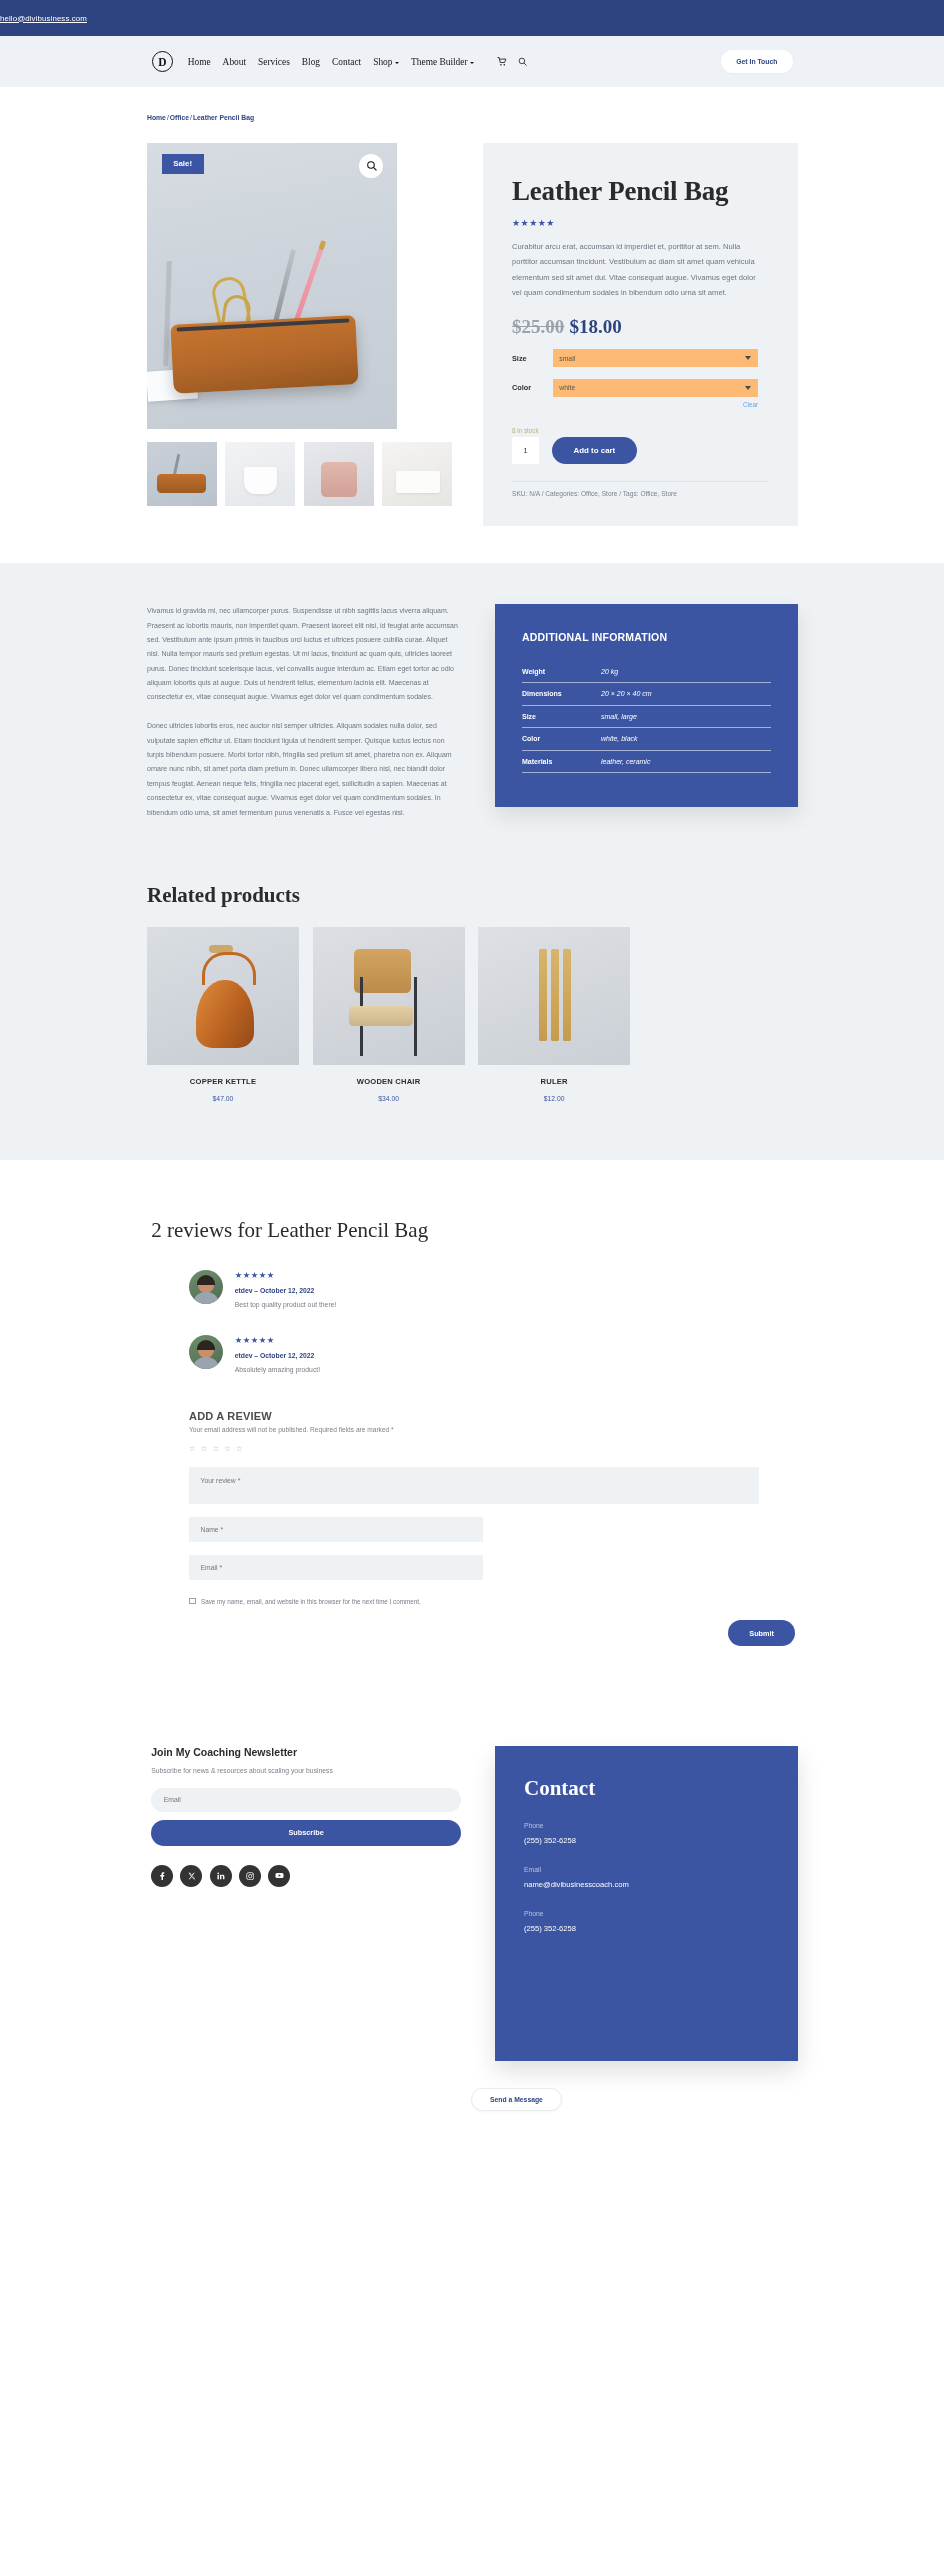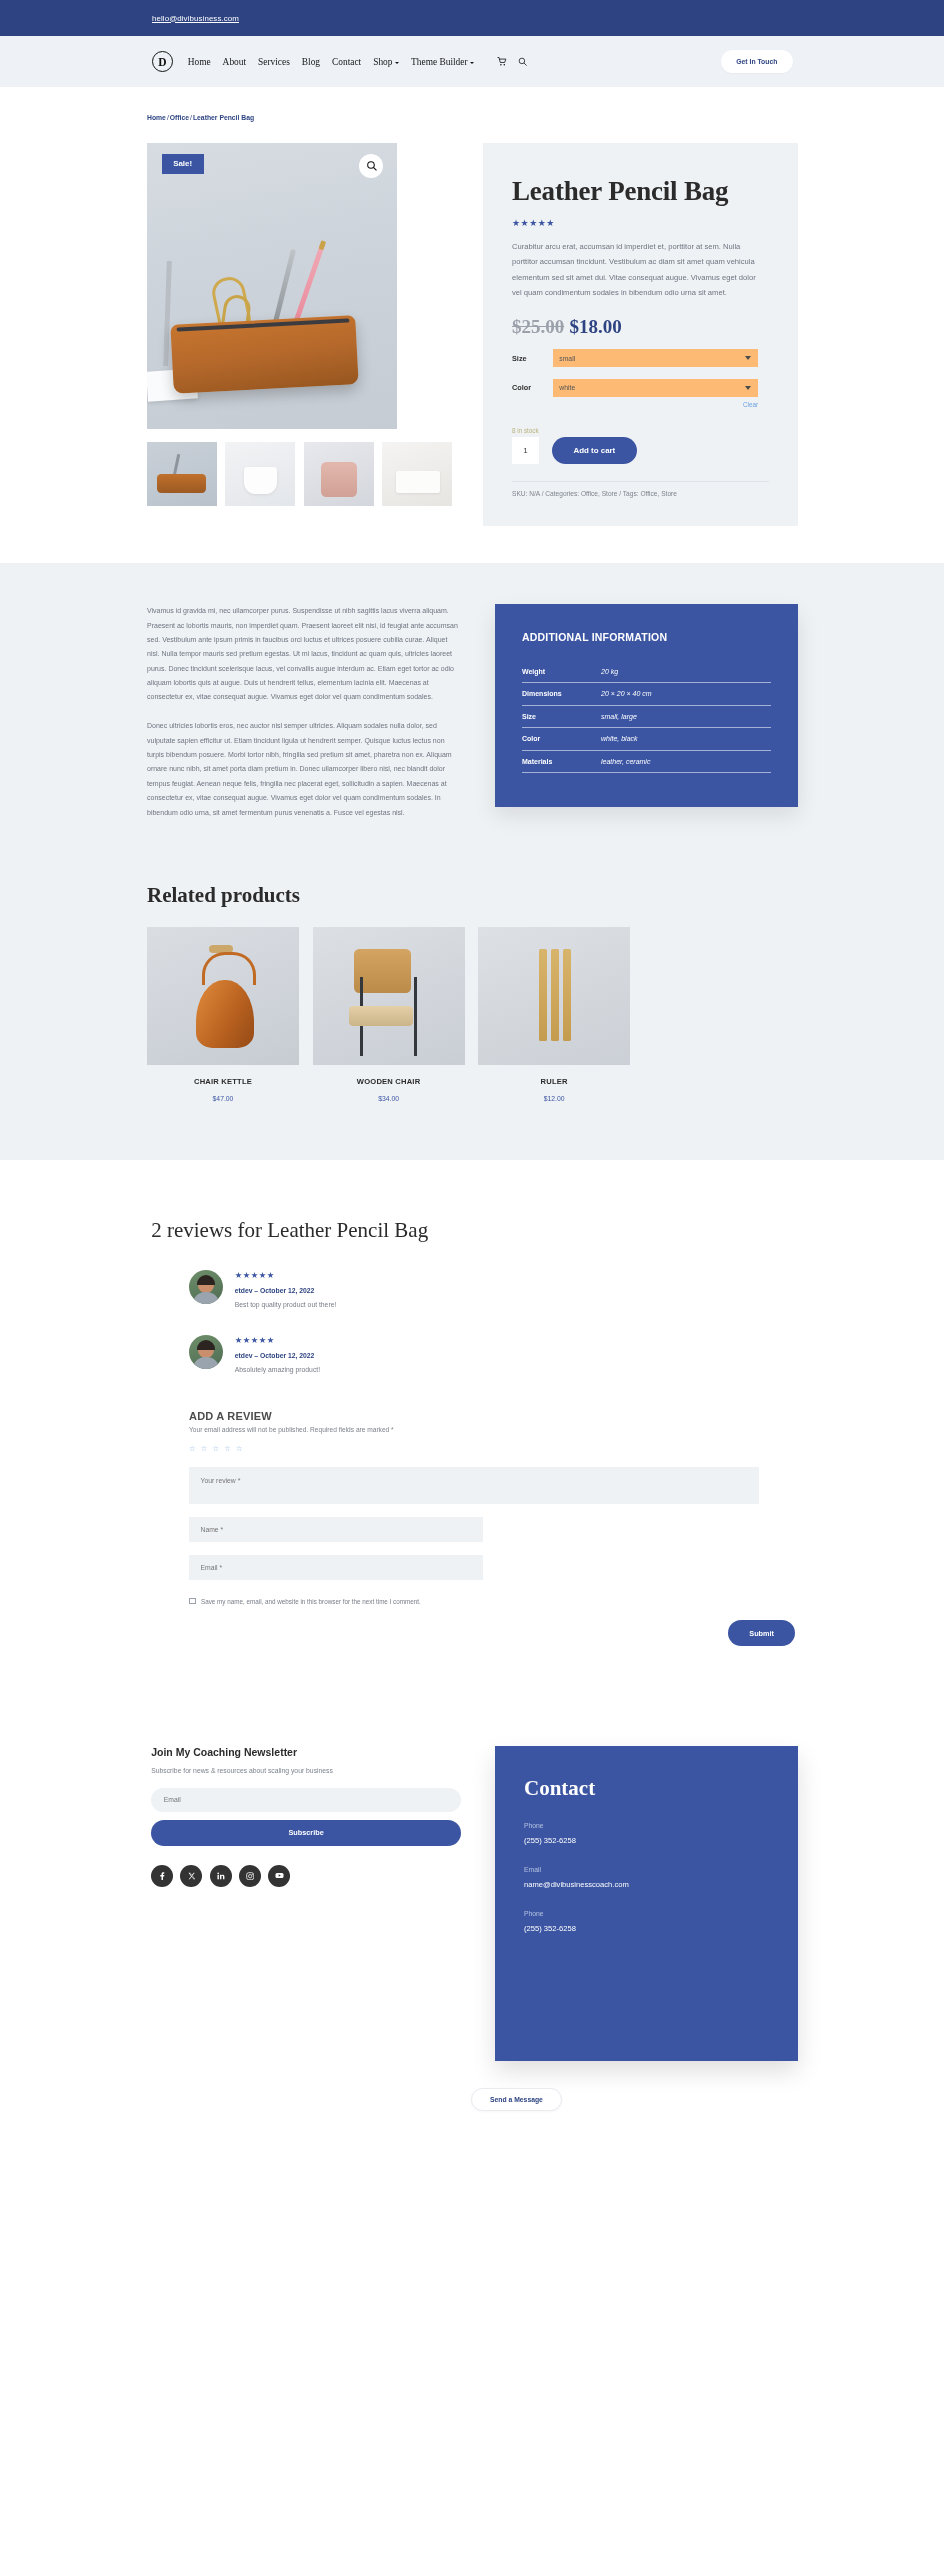--- a/index.html
+++ b/index.html
@@ -9,21 +9,20 @@
     font-family: "Liberation Sans", sans-serif;
   }
   body { width: 945px; height: 2576px; position: relative; overflow: hidden; }
 
   
   .topbar {
     height: 36px;
     background: #2E4482;
     display: flex;
     align-items: center;
-    padding-left: 152px;
   }
   .topbar-email {
     color: #ffffff;
     font-size: 7.9px;
     letter-spacing: 0.1px;
   }
 
   
   .header {
     height: 51px;
@@ -555,21 +554,21 @@
 </div>
 
 <div class="related-sec">
   <div class="wrap">
     <h2 class="related-title">Related products</h2>
     <div class="related-grid">
       <div class="rp">
         <div class="rp-img ri-kettle">
             <i></i>
           </div>
-        <div class="rp-name">CHAIR KETTLE</div>
+        <div class="rp-name">COPPER KETTLE</div>
         <div class="rp-price">$47.00</div>
       </div>
       <div class="rp">
         <div class="rp-img ri-chair">
             <i></i>
             <u></u>
           </div>
         <div class="rp-name">WOODEN CHAIR</div>
         <div class="rp-price">$34.00</div>
       </div>

